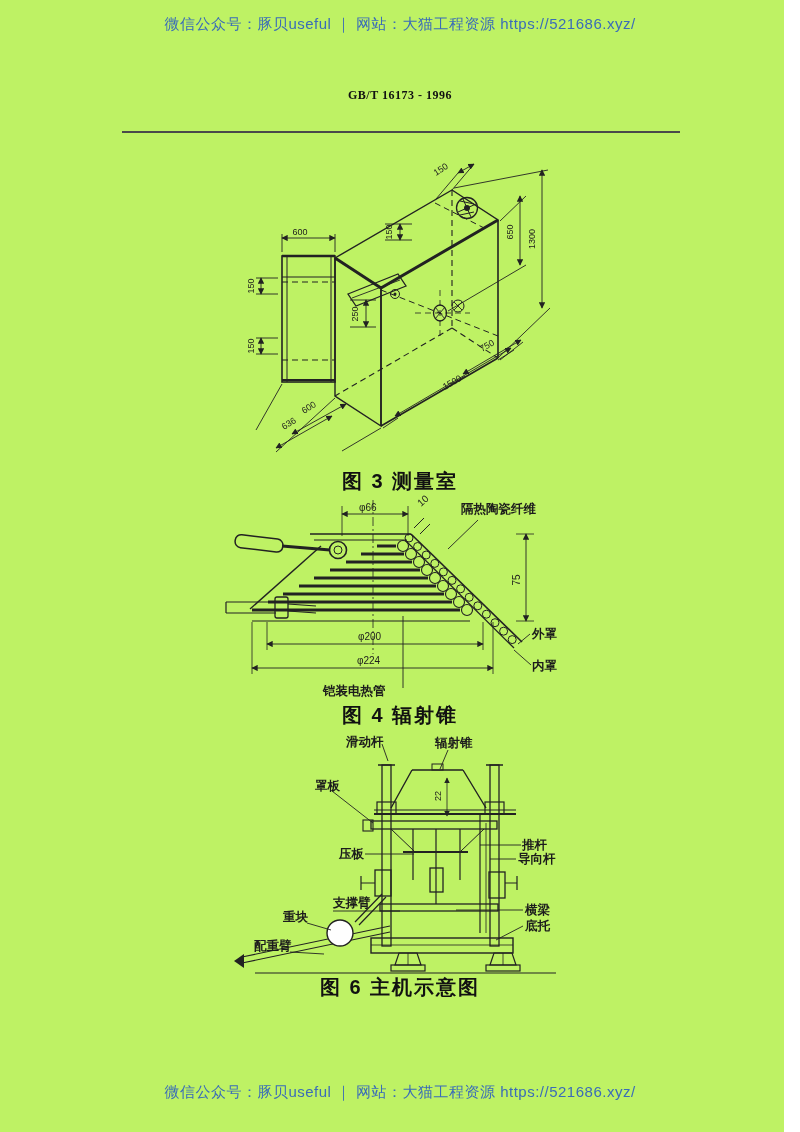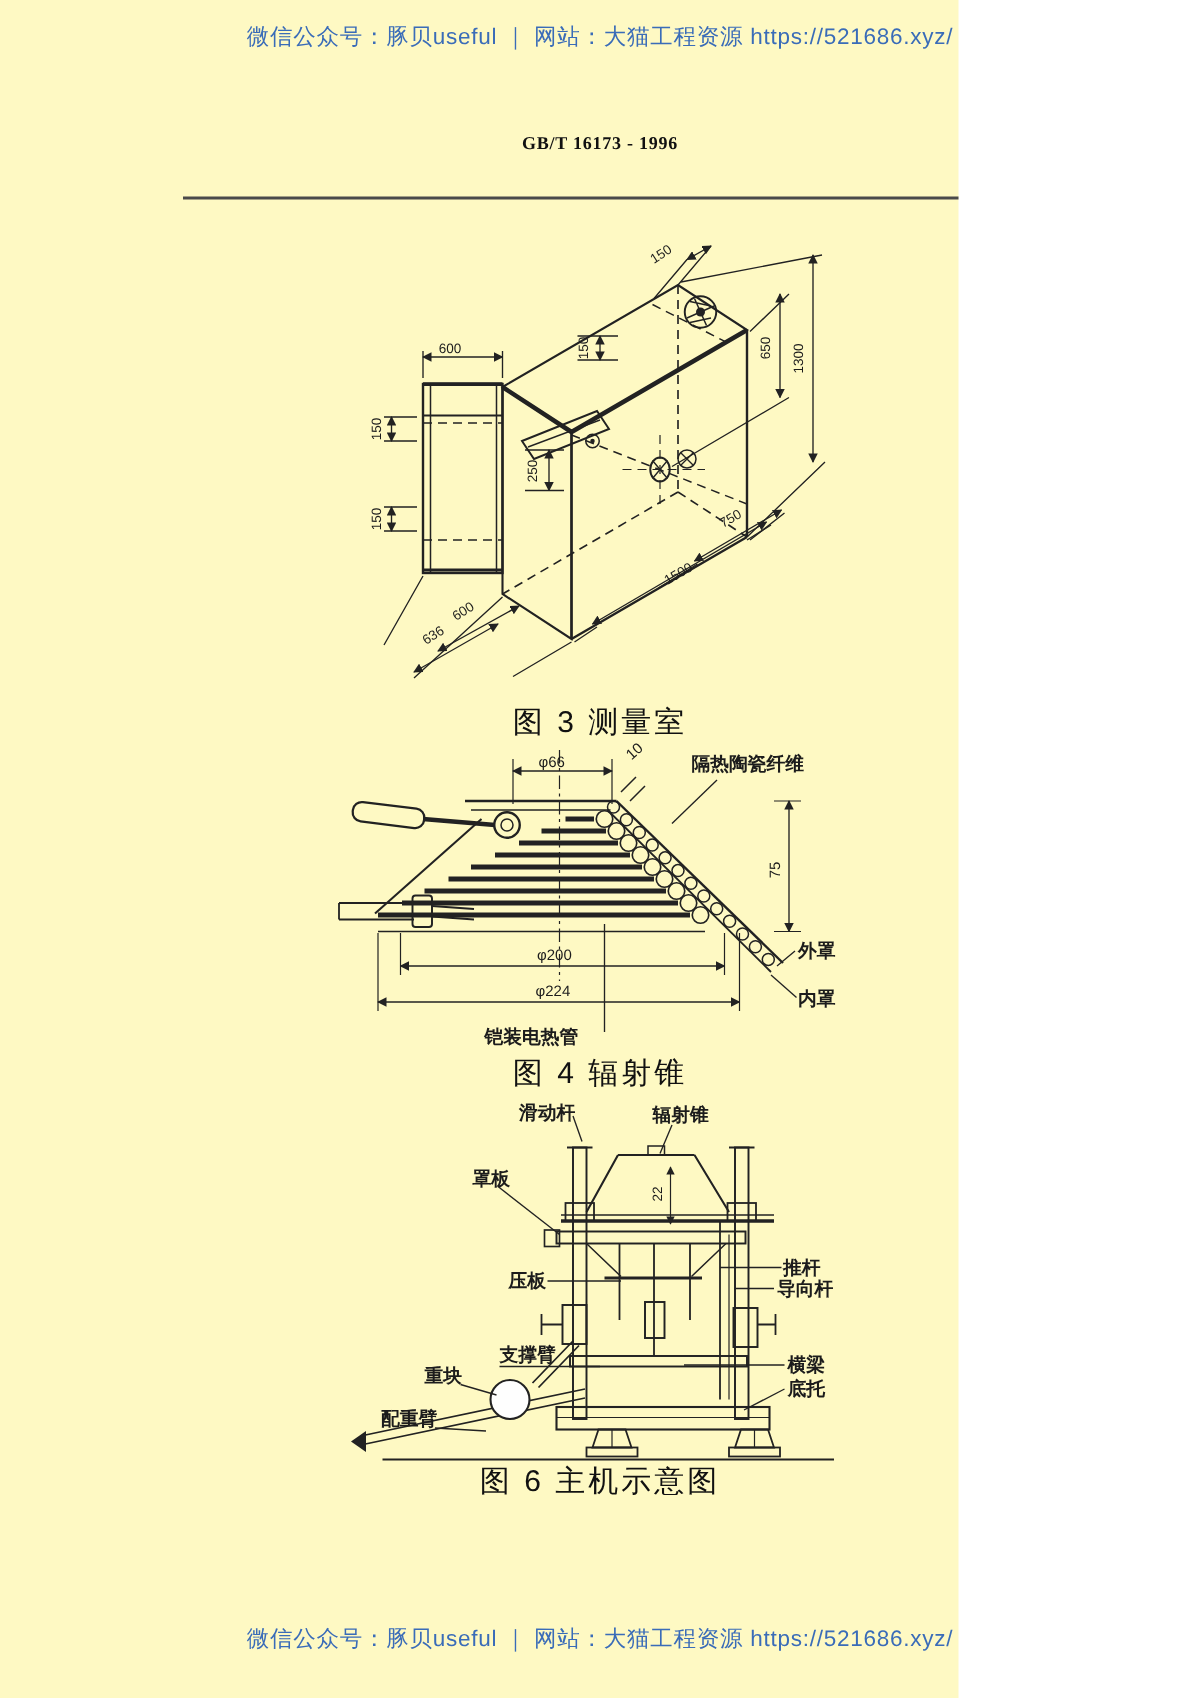--- a/index.html
+++ b/index.html
@@ -1,30 +1,30 @@
 <!DOCTYPE html>
 <html><head>
 <meta charset="utf-8">
 <style>
   html,body{margin:0;padding:0;}
   body{background:#ffffff;font-family:"Liberation Sans", sans-serif;}
-  .page{position:relative;width:639px;height:1132px;background:#fef9c3;overflow:hidden;}
+  .page{position:relative;width:784px;height:1132px;background:#bef264;overflow:hidden;}
   .watermark{position:absolute;left:0;width:800px;text-align:center;font-size:15px;letter-spacing:.5px;}
   .watermark.top{top:15px;}
   .watermark.bottom{top:1083px;}
   .doc-title{position:absolute;top:88px;left:0;width:800px;text-align:center;
              font-family:"Liberation Serif", serif;font-weight:bold;font-size:12px;
              color:#111;letter-spacing:.5px;}
   .rule{position:absolute;top:131px;left:122px;width:558px;height:2px;background:#4a4a4a;}
   .fig{position:absolute;}
   .fig3{left:230px;top:158px;}
   .fig4{left:218px;top:494px;}
   .fig5{left:228px;top:728px;}
   .caption{position:absolute;left:0;width:800px;text-align:center;color:#111;
-           font-size:20px;font-weight:400;letter-spacing:2px;}
+           font-size:20px;font-weight:700;letter-spacing:2px;}
   .cap3{top:468px;} .cap4{top:702px;} .cap5{top:974px;}
   svg{overflow:visible;}
   svg *{vector-effect:none;}
   .ln{stroke:#222;fill:none;}
   .dash{stroke-dasharray:6 4;}
   .dashdot{stroke-dasharray:9 3 2 3;}
   svg text{font-family:"Liberation Sans", sans-serif;fill:#1c1c1c;}
   .dim{font-size:9px;}
   .dim4{font-size:10px;}
   .lbl{font-size:12.5px;font-weight:bold;}

